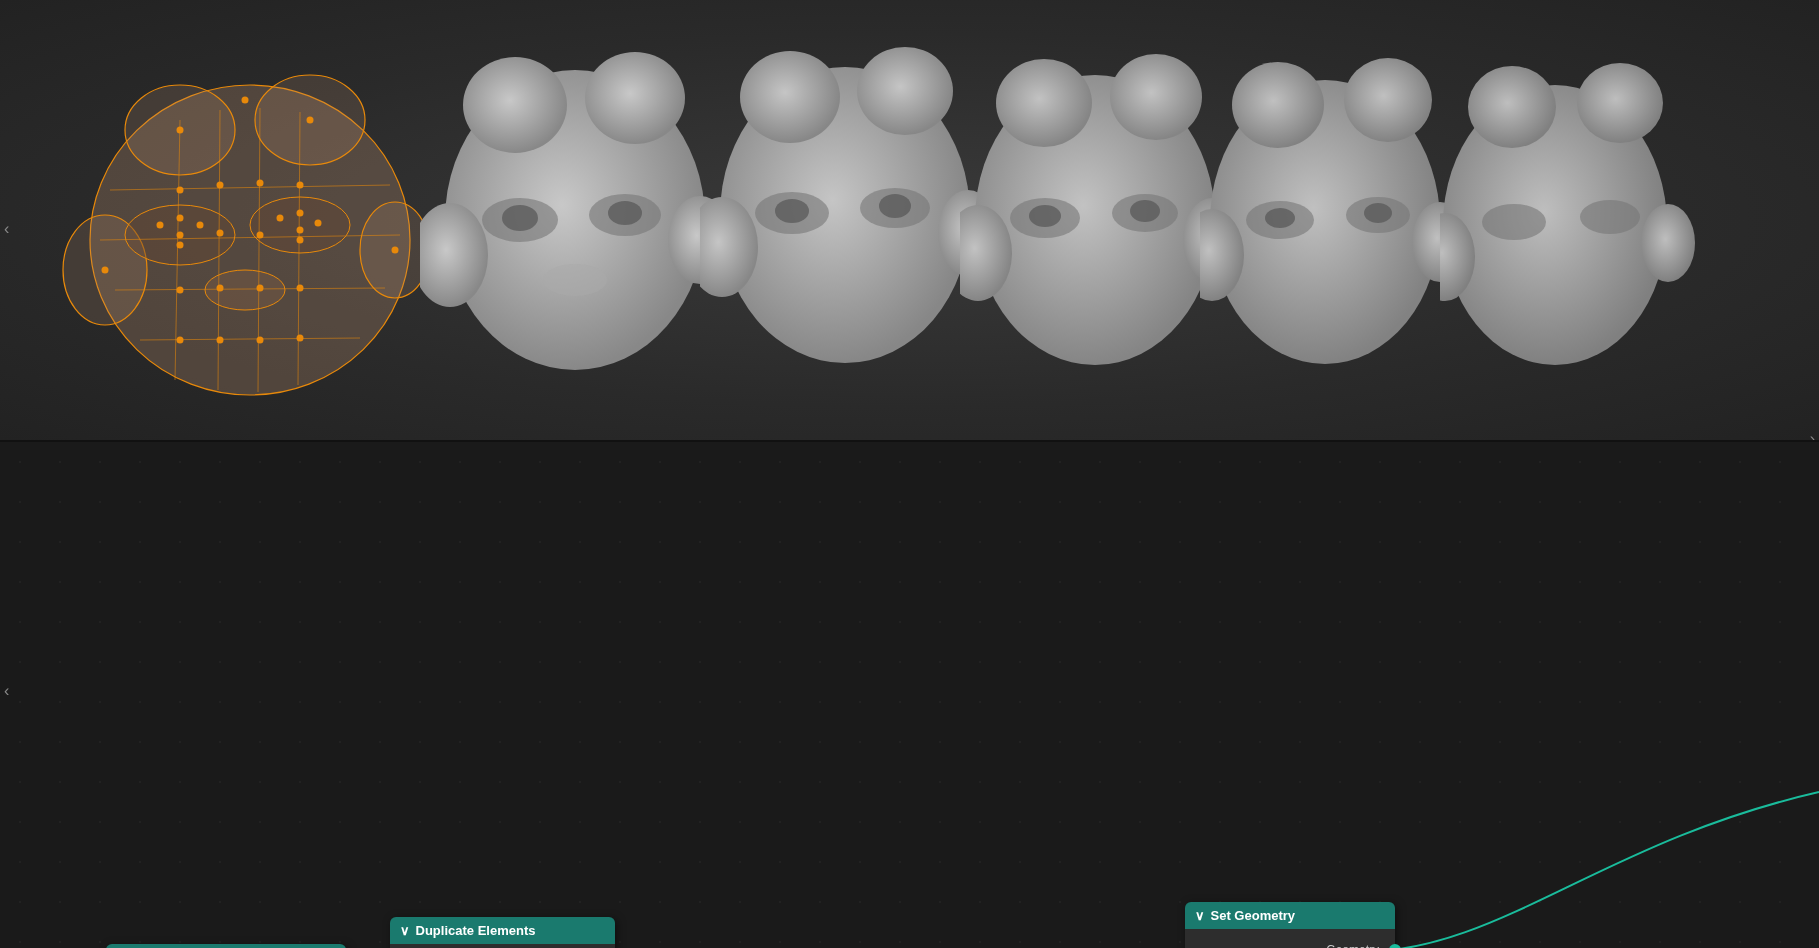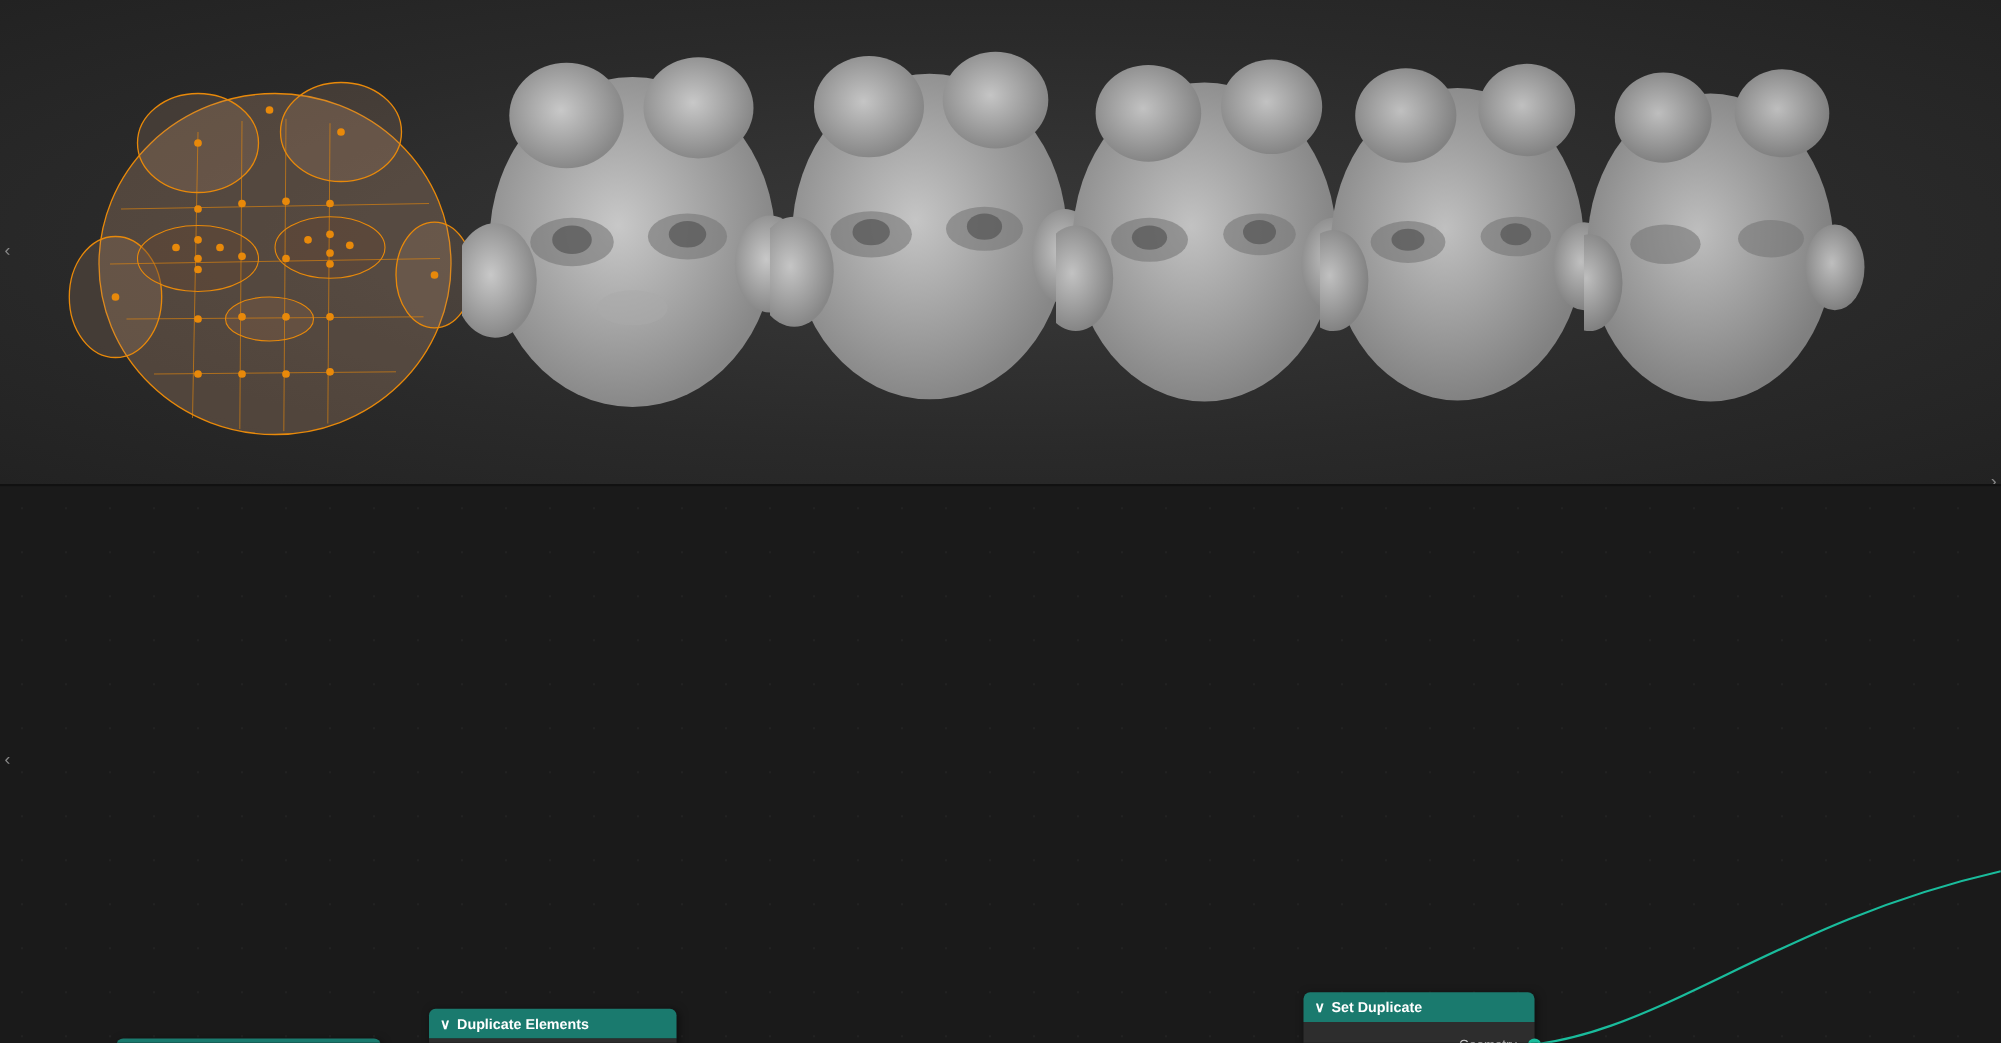--- a/index.html
+++ b/index.html
@@ -326,21 +326,21 @@
       
       
       
       
     </div>
   </div>
 
   <div class="node" style="left:1185px;top:460px;width:210px;">
     <div class="node-header teal">
       <span>∨</span>
-      <span>Set Duplicate</span>
+      <span>Set Geometry</span>
     </div>
     <div class="node-body">
 
       <div class="row-right" style="justify-content:flex-end;padding:4px 16px 4px 10px;position:relative;">
         <span class="node-label">Geometry</span>
         <div class="socket teal" style="right:-6px;top:50%;transform:translateY(-50%);"></div>
       </div>
 
     </div>
   </div>

